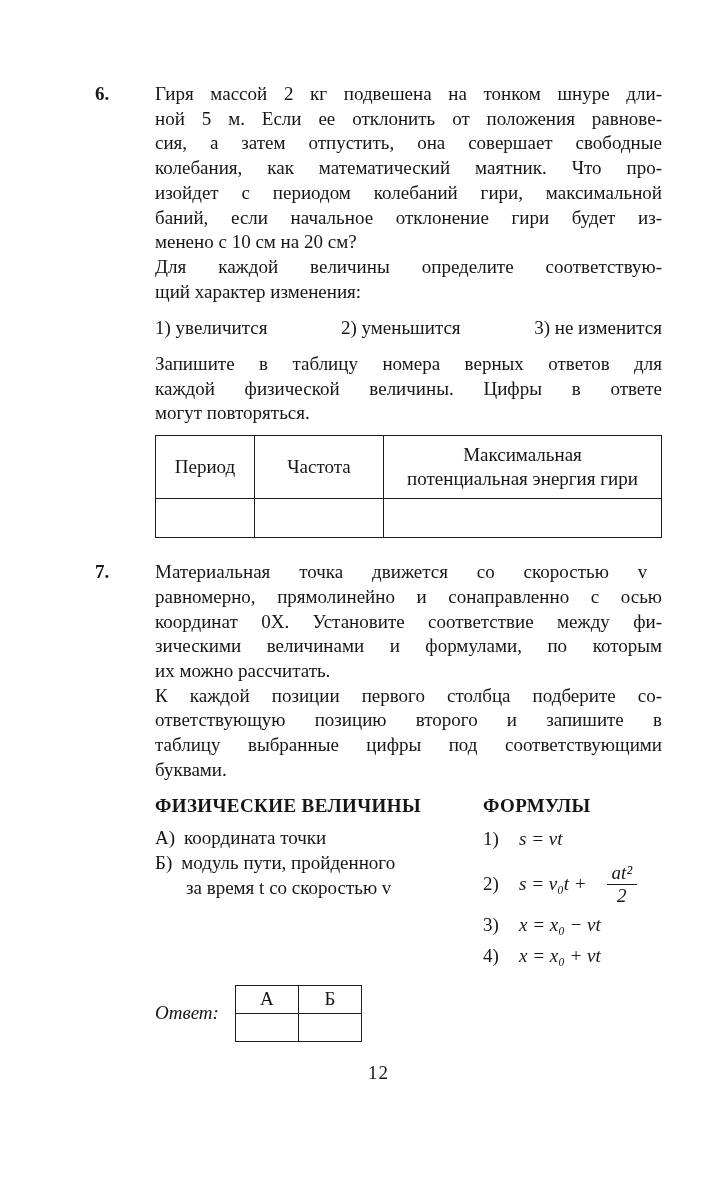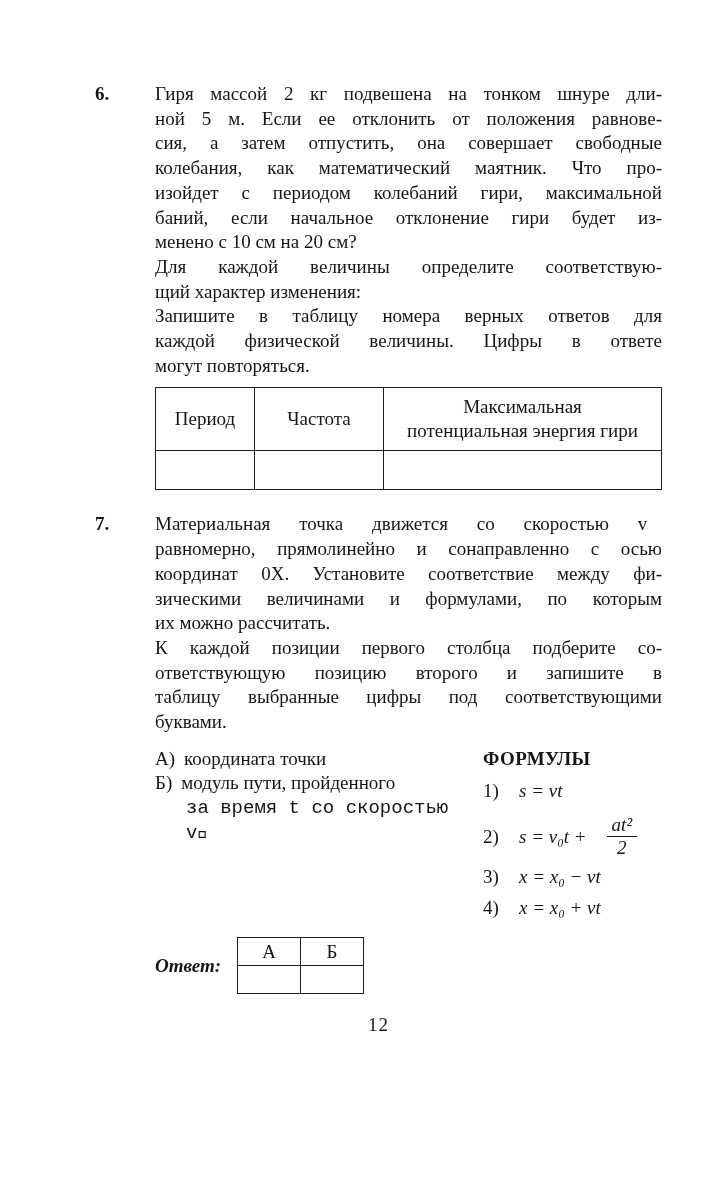--- a/index.html
+++ b/index.html
@@ -46,37 +46,37 @@
   table.t6 td { height: 38px; }
 
   .p7 { margin-top: 22px; }
 
   .cols { display: flex; margin-top: 12px; }
   .col-left { width: 300px; flex-shrink: 0; }
   .col-right { flex: 1; padding-left: 28px; }
   .colhead { font-weight: bold; margin-bottom: 7px; letter-spacing: 0.4px; }
   .item { }
   .item .lbl { margin-right: 9px; }
-  .item.cont { padding-left: 31px; font-family: Liberation Mono, monospace; }
+  .item.cont { padding-left: 31px; }
 
   .frow { display: flex; align-items: center; margin-top: 5px; min-height: 26px; }
   .fnum { width: 36px; flex-shrink: 0; }
   .math { font-style: italic; }
   .frac {
     display: inline-flex;
     flex-direction: column;
     text-align: center;
     margin-left: 20px;
     line-height: 22px;
   }
   .frac .fr-n { border-bottom: 1.6px solid #161616; padding: 0 5px; }
   .frow.tall { margin-top: 10px; margin-bottom: 4px; }
 
   .answer-row { display: flex; align-items: center; margin-top: 16px; }
-  .ans-label { font-weight: bold; font-style: italic; margin-right: 16px; }
+  .ans-label { font-weight: normal; font-style: italic; margin-right: 16px; }
   table.t7 { border-collapse: collapse; text-align: center; }
   table.t7 th, table.t7 td {
     border: 1.6px solid #1d1d1d;
     width: 62px;
     height: 27px;
     font-weight: normal;
     padding: 0;
   }
 
   .page-number { text-align: center; margin-top: 20px; letter-spacing: 1px; }
@@ -94,20 +94,25 @@
         <div class="jl">ной 5 м. Если ее отклонить от положения равнове-</div>
         <div class="jl">сия, а затем отпустить, она совершает свободные</div>
         <div class="jl">колебания, как математический маятник. Что про-</div>
         <div class="jl">изойдет с периодом колебаний гири, максимальной</div>
         <div class="jl">баний, если начальное отклонение гири будет из-</div>
         <div class="jl last">менено с 10 см на 20 см?</div>
       </div>
       <div class="para">
         <div class="jl">Для каждой величины определите соответствую-</div>
         <div class="jl last">щий характер изменения:</div>
+      </div>
+      <div class="options">
+        <span>1) увеличится</span>
+        <span>2) уменьшится</span>
+        <span>3) не изменится</span>
       </div>
       <div class="para">
         <div class="jl">Запишите в таблицу номера верных ответов для</div>
         <div class="jl">каждой физической величины. Цифры в ответе</div>
         <div class="jl last">могут повторяться.</div>
       </div>
       <table class="t6">
         <tbody>
             <tr>
           <th class="c1">Период</th>
@@ -139,20 +144,21 @@
       </div>
       <div class="para">
         <div class="jl">К каждой позиции первого столбца подберите со-</div>
         <div class="jl">ответствующую позицию второго и запишите в</div>
         <div class="jl">таблицу выбранные цифры под соответствующими</div>
         <div class="jl last">буквами.</div>
       </div>
 
       <div class="cols">
         <div class="col-left">
+          <div class="colhead">ФИЗИЧЕСКИЕ ВЕЛИЧИНЫ</div>
           <div class="item">
             <span class="lbl">А)</span><span>координата точки</span>
           </div>
           <div class="item">
             <span class="lbl">Б)</span><span>модуль пути, пройденного</span>
           </div>
           <div class="item cont">за время t со скоростью v⃗</div>
         </div>
 
         <div class="col-right">

